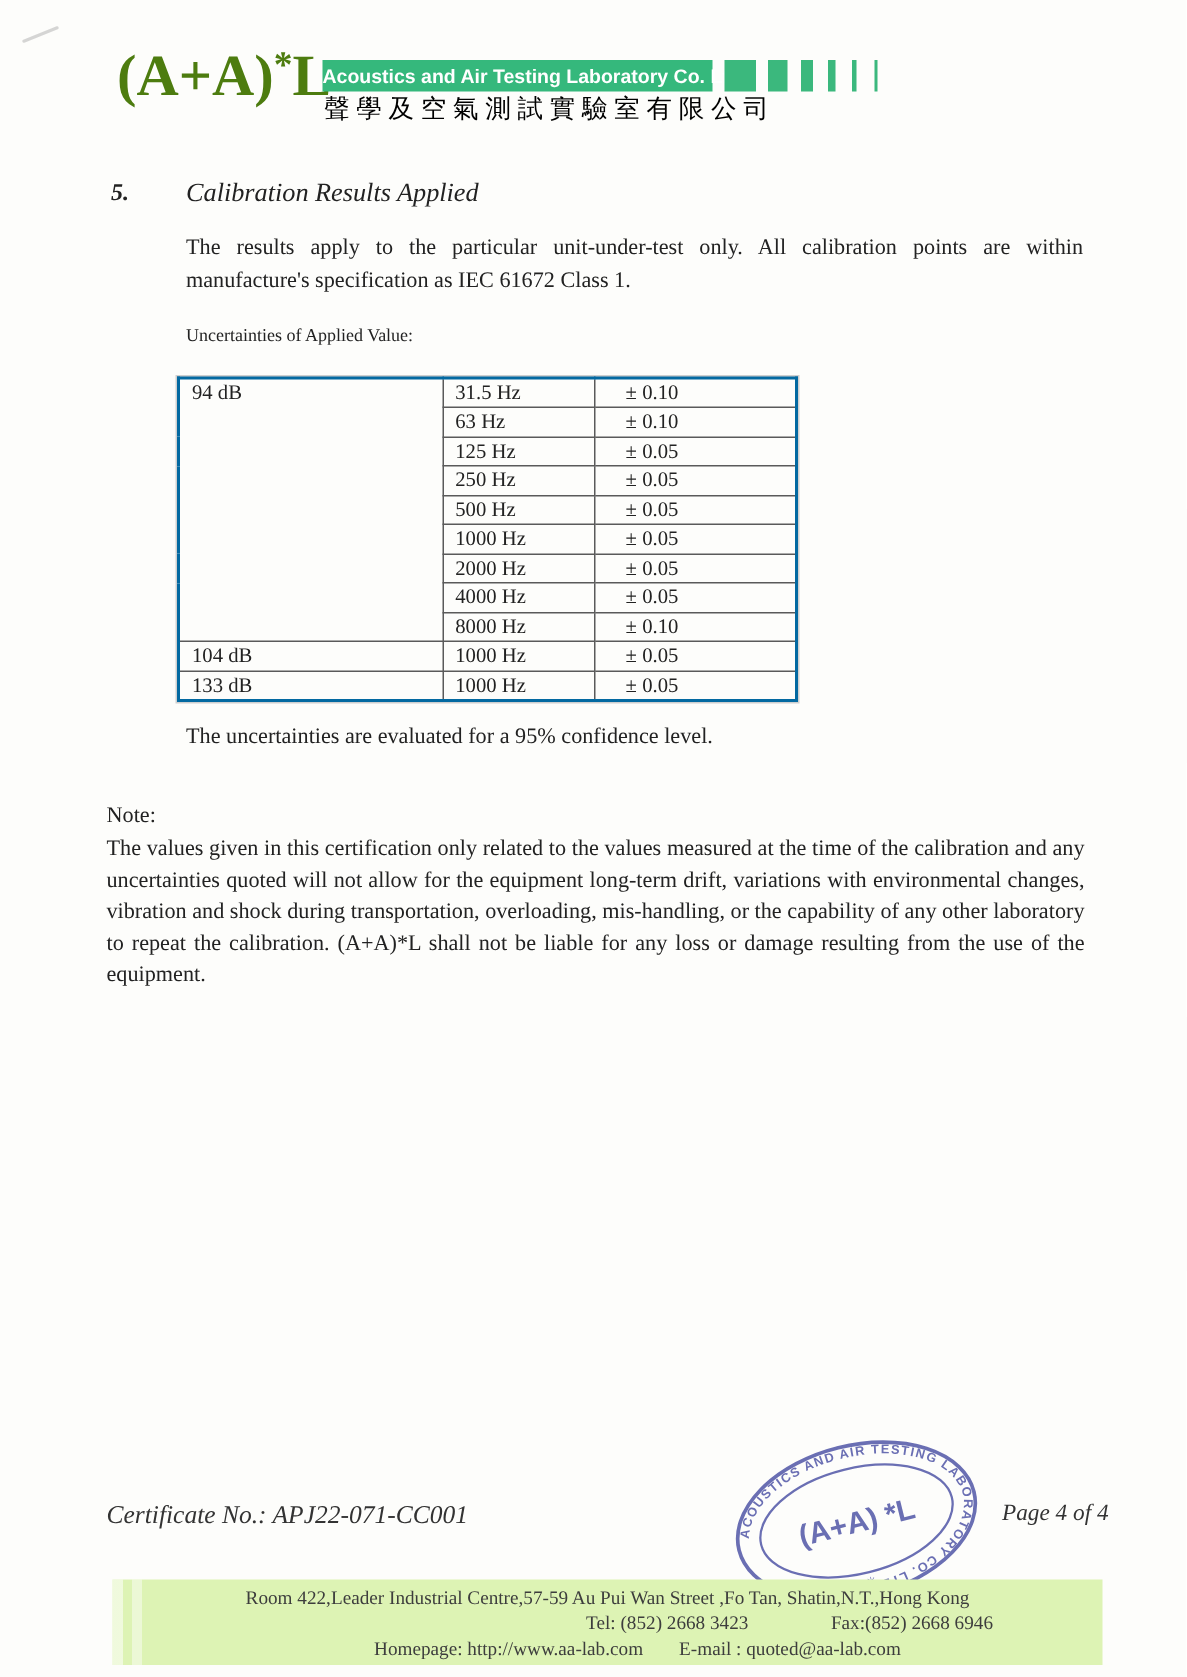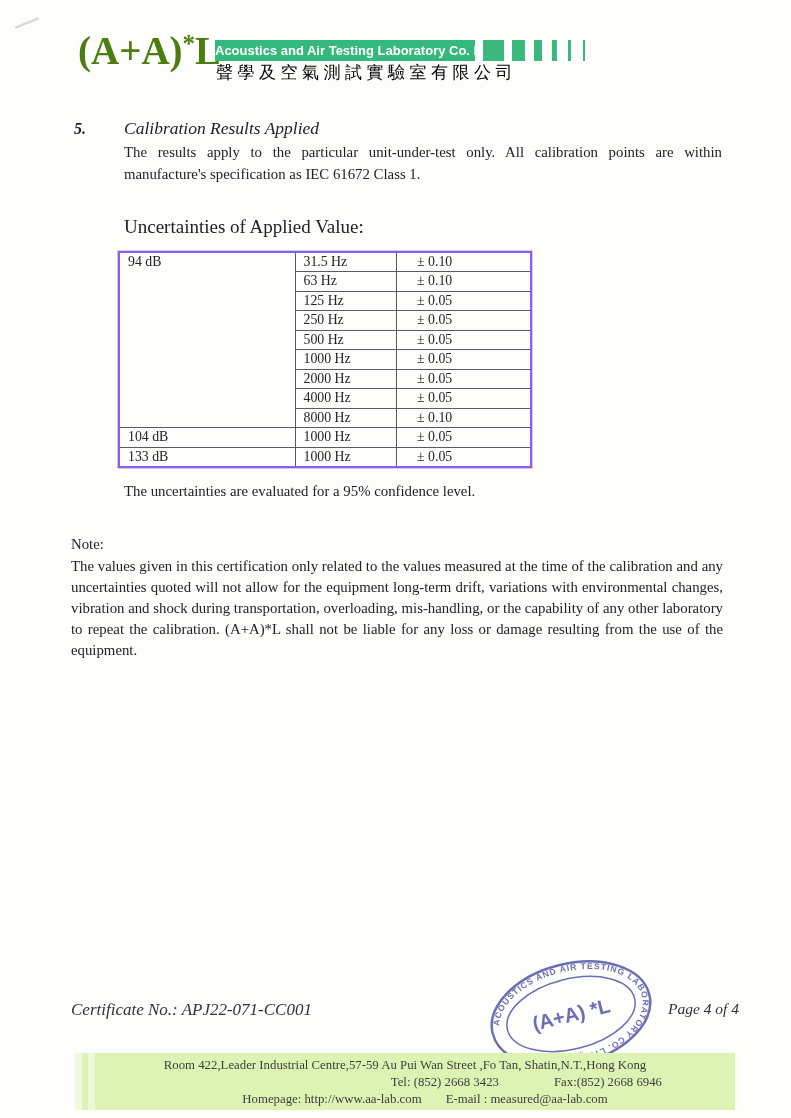--- a/index.html
+++ b/index.html
@@ -39,32 +39,32 @@
     position:absolute; left:216px; top:61px;
     color:#000000; font-size:17px; letter-spacing:4.5px;
     font-family:"Liberation Sans","DejaVu Sans",sans-serif;
     white-space:nowrap;
   }
 
   
   .sec-num   { position:absolute; left:74px;  top:120px; font-weight:bold; font-style:italic; font-size:16px; }
   .sec-title { position:absolute; left:124px; top:118px; font-weight:normal; font-style:italic; font-size:17.5px; }
   .intro {
-    position:absolute; left:124px; top:141px; width:598px;
+    position:absolute; left:124px; top:154px; width:598px;
     font-size:14.8px; line-height:22px; text-align:justify;
   }
-  .caption { position:absolute; left:124px; top:216px; font-size:19px; }
+  .caption { position:absolute; left:124px; top:216px; font-size:12px; }
 
   
   table.unc {
     position:absolute; left:118px; top:251px; width:414px;
     border-collapse:collapse;
     font-size:13.8px;
   }
-  table.unc { border:2px solid #8b5cf6; box-shadow:0 0 0 1px #cfcfcf; }
+  table.unc { border:2px solid #0369a1; box-shadow:0 0 0 1px #cfcfcf; }
   table.unc td { border:1px solid #5a5a5a; height:19.5px; padding:0 0 0 8px; vertical-align:middle; }
   table.unc td.c-level { width:177px; vertical-align:top; padding-top:1px; }
   table.unc td.c-freq  { width:102px; }
   table.unc td.c-unc   { width:135px; padding-left:20px;margin-top:47px; }
 
   .footnote { position:absolute; left:124px; top:483px; font-size:14.8px; }
 
   
   .note-label { position:absolute; left:71px; top:536px; font-size:14.8px; }
   .note-body {
@@ -195,16 +195,16 @@
     <text font-size="9" letter-spacing="1" fill="#4b50a4" font-weight="bold">
       <textPath href="#ringPath" startOffset="6">ACOUSTICS AND AIR TESTING LABORATORY CO. LTD.</textPath>
     </text>
     <text x="90" y="67" text-anchor="middle" font-size="21" font-weight="bold" fill="#4b50a4">(A+A) *L</text>
     <text x="90" y="106" text-anchor="middle" font-size="9" fill="#4b50a4">✳</text>
   </svg>
 
   <div class="addr-bar">
     <div class="addr-line1">Room 422,Leader Industrial Centre,57-59 Au Pui Wan Street ,Fo Tan, Shatin,N.T.,Hong Kong</div>
     <div class="addr-line2"><span>Tel: (852) 2668 3423</span><span class="gap"></span><span>Fax:(852) 2668 6946</span></div>
-    <div class="addr-line3"><span>Homepage: http://www.aa-lab.com</span><span class="gap"></span><span>E-mail : measured@aa-lab.com</span></div>
+    <div class="addr-line3"><span>Homepage: http://www.aa-lab.com</span><span class="gap"></span><span>E-mail : quoted@aa-lab.com</span></div>
   </div>
 
 </div>
 
 </body></html>

